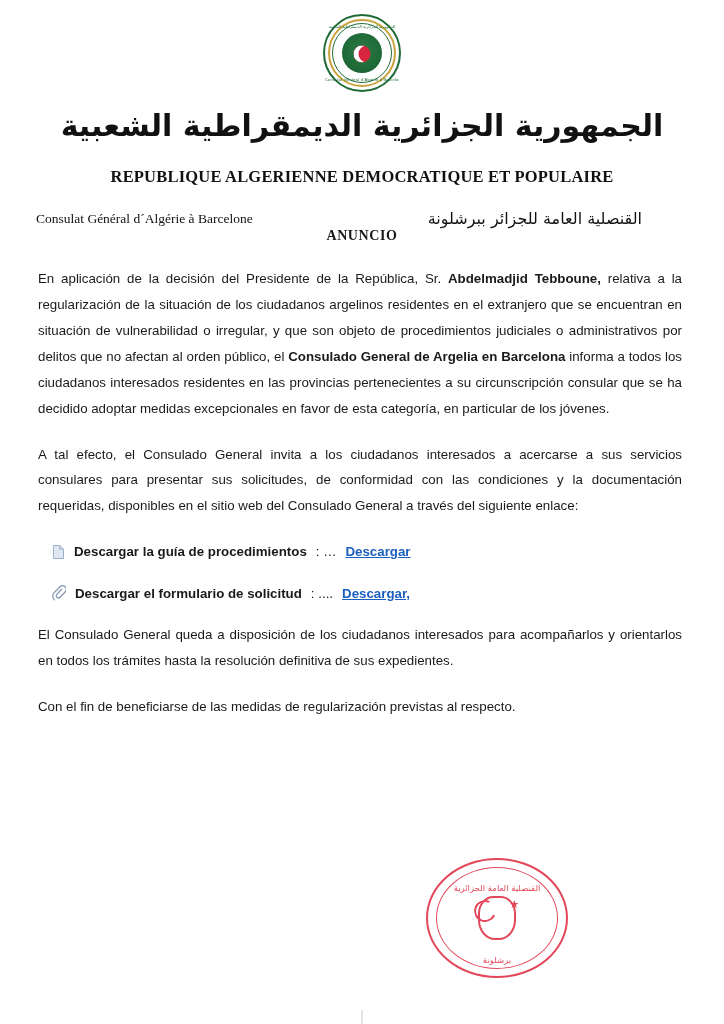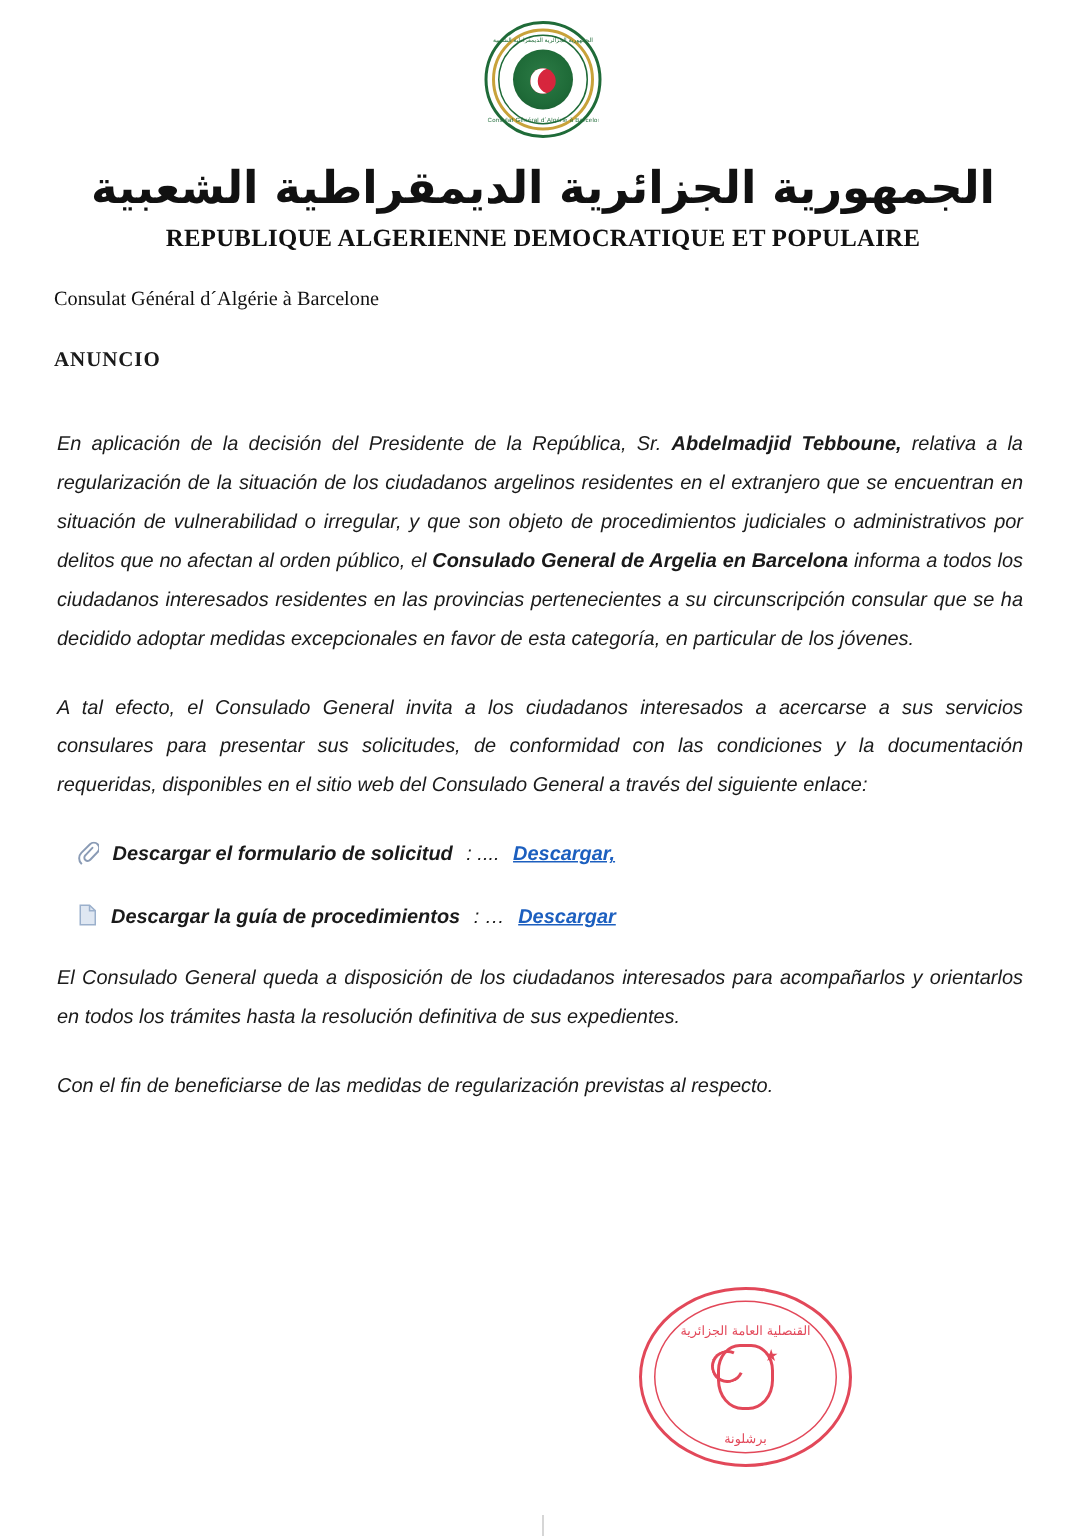--- a/index.html
+++ b/index.html
@@ -106,21 +106,21 @@
     color: #111;
     margin-top: 16px;
     letter-spacing: 0px;
   }
   .title-fr {
     text-align: center;
     font-family: "Liberation Serif", serif;
     font-weight: 700;
     font-size: 16.5px;
     letter-spacing: 0.2px;
-    margin-top: 6px;
+    margin-top: 24px;
     color: #111;
   }
 
   .consulate-row {
     display: flex;
     align-items: center;
     justify-content: space-between;
     margin-top: 22px;
     padding: 0 2px 0 0;
   }
@@ -133,32 +133,31 @@
   .consulate-ar {
     direction: rtl;
     font-family: "DejaVu Sans", sans-serif;
     font-size: 16px;
     color: #111;
     white-space: nowrap;
     padding-right: 44px;
   }
 
   .anuncio {
+    text-align: center;
     font-family: "Liberation Serif", serif;
     font-weight: 700;
     font-size: 14px;
     letter-spacing: 0.6px;
-    margin-top: 26px;
   }
 
   
   .body {
-    margin-top: 34px;
+    margin-top: 22px;
     padding: 0 6px 0 2px;
-    font-style: italic;
   }
   .para {
     font-size: 13.3px;
     line-height: 1.95;
     text-align: justify;
     text-justify: inter-word;
     color: #1a1a1a;
     margin: 0 0 20px 0;
   }
   .para b { font-weight: 700; }
@@ -270,55 +269,56 @@
       <div class="crescent"></div>
       <div class="star">★</div>
     </div>
   </div>
 
   <div class="title-ar">الجمهورية الجزائرية الديمقراطية الشعبية</div>
   <div class="title-fr">REPUBLIQUE ALGERIENNE DEMOCRATIQUE ET POPULAIRE</div>
 
   <div class="consulate-row">
     <div class="consulate-fr">Consulat Général d´Algérie à Barcelone</div>
+    <div class="consulate-ar">القنصلية العامة للجزائر ببرشلونة</div>
   </div>
 
   <div class="anuncio">ANUNCIO</div>
 
   <div class="body">
 
     <p class="para"><span>En aplicación de la decisión del Presidente de la República, Sr. </span><b>Abdelmadjid Tebboune,</b><span> relativa a la regularización de la situación de los ciudadanos argelinos residentes en el extranjero que se encuentran en situación de vulnerabilidad o irregular, y que son objeto de procedimientos judiciales o administrativos por delitos que no afectan al orden público, el </span><b>Consulado General de Argelia en Barcelona</b><span> informa a todos los ciudadanos interesados residentes en las provincias pertenecientes a su circunscripción consular que se ha decidido adoptar medidas excepcionales en favor de esta categoría, en particular de los jóvenes.</span></p>
 
     <p class="para">A tal efecto, el Consulado General invita a los ciudadanos interesados a acercarse a sus servicios consulares para presentar sus solicitudes, de conformidad con las condiciones y la documentación requeridas, disponibles en el sitio web del Consulado General a través del siguiente enlace:</p>
 
     <div class="links">
-
-      <div class="link-row">
-        <span class="clip-icon">
-          <svg width="14" height="16" viewBox="0 0 14 16" fill="none" stroke="#8a9bb5" stroke-width="1.3" stroke-linecap="round">
-            <path d="M9.6 4.2 4.9 9.2c-.9.9-.9 2.3 0 3.1.9.9 2.3.9 3.1 0l5.1-5.3c1.4-1.5 1.4-3.8 0-5.2-1.4-1.4-3.7-1.4-5.1 0L2.2 7.6c-1.9 2-1.9 5.2 0 7.1"></path>
-          </svg>
-        </span>
-        <span class="lbl">Descargar el formulario de solicitud</span>
-          <span class="dots">: ....</span>
-        <a href="#">Descargar,</a>
-      </div>
 
       <div class="link-row">
         <span class="doc-icon">
           <svg width="13" height="16" viewBox="0 0 13 16" fill="#dfe7f2" stroke="#9bb0cc" stroke-width="1">
             <path d="M1.5 1.5h6.2l3.8 3.6v9.4H1.5z"></path>
             <path d="M7.7 1.5v3.6h3.8" fill="none"></path>
           </svg>
         </span>
         <span class="lbl">Descargar la guía de procedimientos</span>
           <span class="dots">: …</span>
         <a href="#">Descargar</a>
       </div>
 
+      <div class="link-row">
+        <span class="clip-icon">
+          <svg width="14" height="16" viewBox="0 0 14 16" fill="none" stroke="#8a9bb5" stroke-width="1.3" stroke-linecap="round">
+            <path d="M9.6 4.2 4.9 9.2c-.9.9-.9 2.3 0 3.1.9.9 2.3.9 3.1 0l5.1-5.3c1.4-1.5 1.4-3.8 0-5.2-1.4-1.4-3.7-1.4-5.1 0L2.2 7.6c-1.9 2-1.9 5.2 0 7.1"></path>
+          </svg>
+        </span>
+        <span class="lbl">Descargar el formulario de solicitud</span>
+          <span class="dots">: ....</span>
+        <a href="#">Descargar,</a>
+      </div>
+
     </div>
 
     <p class="para">El Consulado General queda a disposición de los ciudadanos interesados para acompañarlos y orientarlos en todos los trámites hasta la resolución definitiva de sus expedientes.</p>
     <p class="para">Con el fin de beneficiarse de las medidas de regularización previstas al respecto.</p>
 
   </div>
 
   <div class="stamp">
     <div class="inner"></div>
     <div class="txt-top">القنصلية العامة الجزائرية</div>

